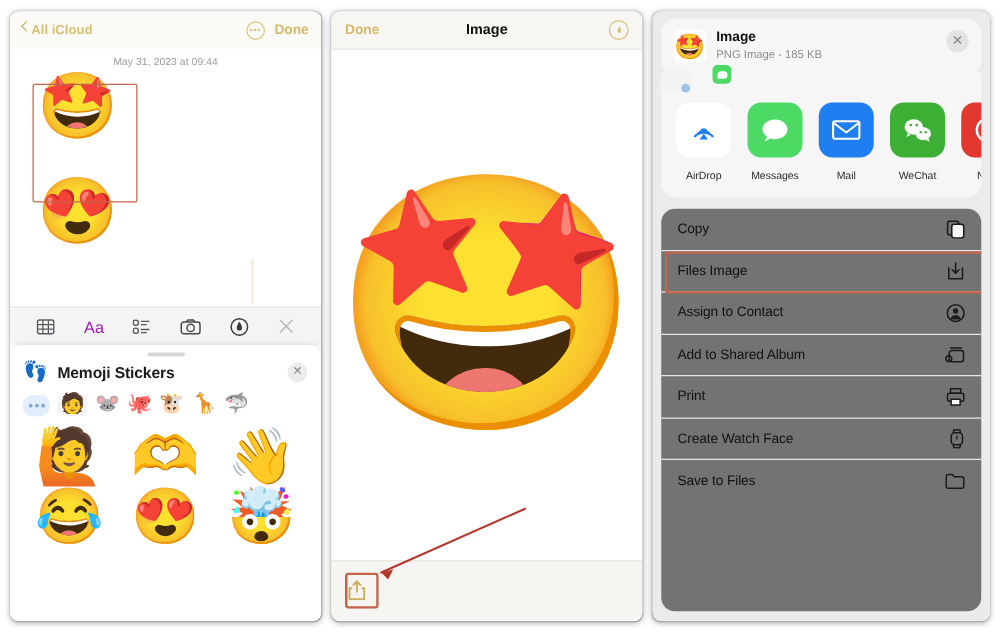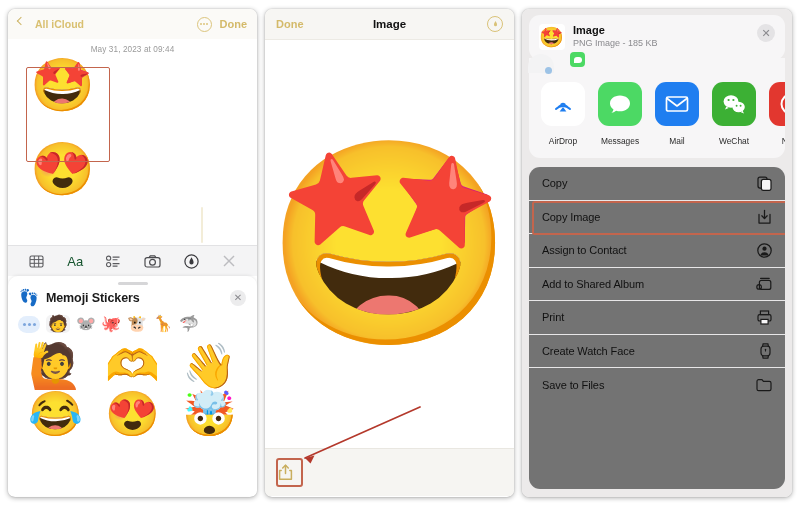--- a/index.html
+++ b/index.html
@@ -35,21 +35,21 @@
 
   
   .nav1 {
     height: 30px;
     background: #fbfaf7;
     display: flex; align-items: center;
     padding: 0 10px;
     position: relative;
   }
   .nav-back {
-    display: flex; gap: 10px;
+    display: flex; gap: 0;
     color: #d9c071; font-size: 10.5px; font-weight: 600;
     white-space: nowrap;
   }
   .chev-left {
     width: 6px; height: 6px;
     border-left: 1.8px solid #cdb465;
     border-bottom: 1.8px solid #cdb465;
     transform: rotate(45deg);
     margin-right: 1px;
   }
@@ -332,21 +332,21 @@
     <div class="tools">
       <span>
         <svg width="15" height="13" viewBox="0 0 15 13">
             <rect x="1" y="1" width="13" height="11" rx="1.6" fill="none" stroke="#5a5a5e" stroke-width="1.1"></rect>
             <line x1="1" y1="4.6" x2="14" y2="4.6" stroke="#5a5a5e" stroke-width="1"></line>
             <line x1="1" y1="8.3" x2="14" y2="8.3" stroke="#5a5a5e" stroke-width="1"></line>
             <line x1="5.3" y1="1" x2="5.3" y2="12" stroke="#5a5a5e" stroke-width="1"></line>
             <line x1="9.7" y1="1" x2="9.7" y2="12" stroke="#5a5a5e" stroke-width="1"></line>
           </svg>
       </span>
-      <span style="font-size:13px;color:#14532d;font-weight:500">Aa</span>
+      <span style="font-size:13px;color:#a21caf;font-weight:500">Aa</span>
       <span>
         <svg width="15" height="13" viewBox="0 0 15 13">
             <circle cx="2.6" cy="3.2" r="2.1" fill="none" stroke="#5a5a5e" stroke-width="1.1"></circle>
             <circle cx="2.6" cy="9.6" r="2.1" fill="none" stroke="#5a5a5e" stroke-width="1.1"></circle>
             <line x1="6.6" y1="2.1" x2="13.5" y2="2.1" stroke="#5a5a5e" stroke-width="1.1"></line>
             <line x1="6.6" y1="4.7" x2="11.5" y2="4.7" stroke="#5a5a5e" stroke-width="1.1"></line>
             <line x1="6.6" y1="8.6" x2="13.5" y2="8.6" stroke="#5a5a5e" stroke-width="1.1"></line>
             <line x1="6.6" y1="11.1" x2="11.5" y2="11.1" stroke="#5a5a5e" stroke-width="1.1"></line>
           </svg>
       </span>
@@ -528,21 +528,21 @@
           <span class="action-lbl">Copy</span>
           <span class="action-ic">
             <svg width="15" height="15" viewBox="0 0 15 15">
                 <rect x="1" y="1" width="9" height="11" rx="2" fill="none" stroke="#1a1a1a" stroke-width="1.25"></rect>
                 <rect x="4.4" y="3.4" width="9.6" height="11" rx="2" fill="#f7f6f7" stroke="#1a1a1a" stroke-width="1.25"></rect>
               </svg>
           </span>
         </div>
 
         <div class="action">
-          <span class="action-lbl">Copy Image</span>
+          <span class="action-lbl">Files Image</span>
           <span class="action-ic">
             <svg width="15" height="16" viewBox="0 0 15 16">
                 <path d="M2 5.4 L2 14 L13 14 L13 5.4" fill="none" stroke="#1a1a1a" stroke-width="1.25" stroke-linecap="round" stroke-linejoin="round"></path>
                 <line x1="7.5" y1="1.4" x2="7.5" y2="9.4" stroke="#1a1a1a" stroke-width="1.25" stroke-linecap="round"></line>
                 <path d="M4.8 6.8 L7.5 9.5 L10.2 6.8" fill="none" stroke="#1a1a1a" stroke-width="1.25" stroke-linecap="round" stroke-linejoin="round"></path>
               </svg>
           </span>
           <svg class="hl-action" viewBox="0 0 256 34" preserveAspectRatio="none">
             <rect x="1" y="1" width="254" height="32" rx="1.5" fill="none" stroke="#c3654d" stroke-width="2"></rect>
           </svg>

